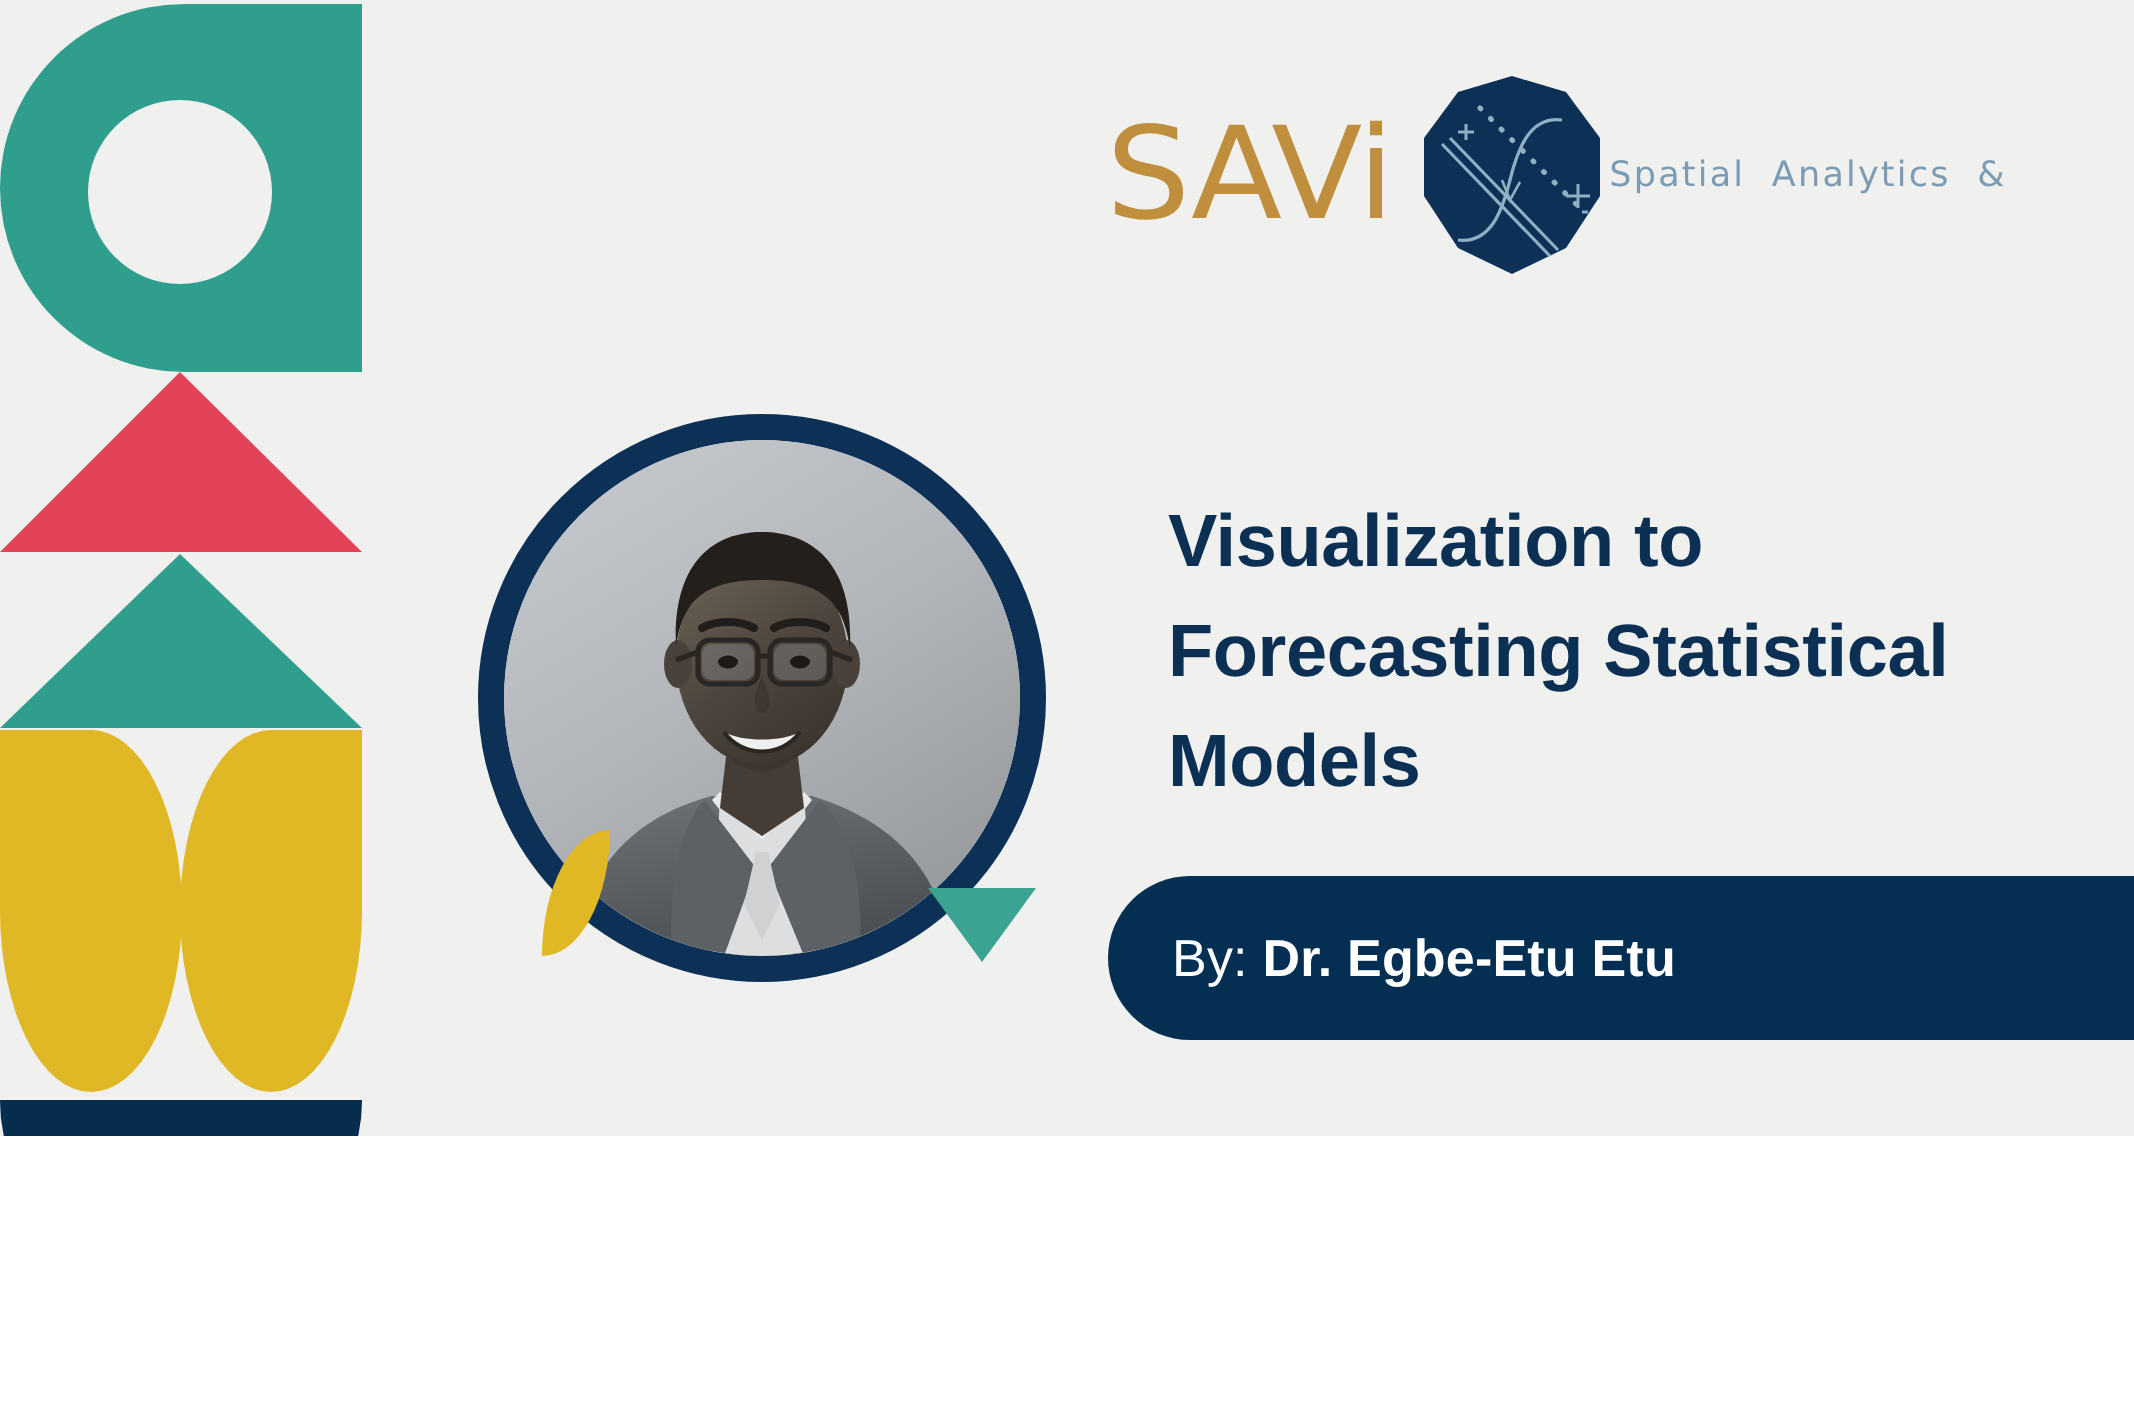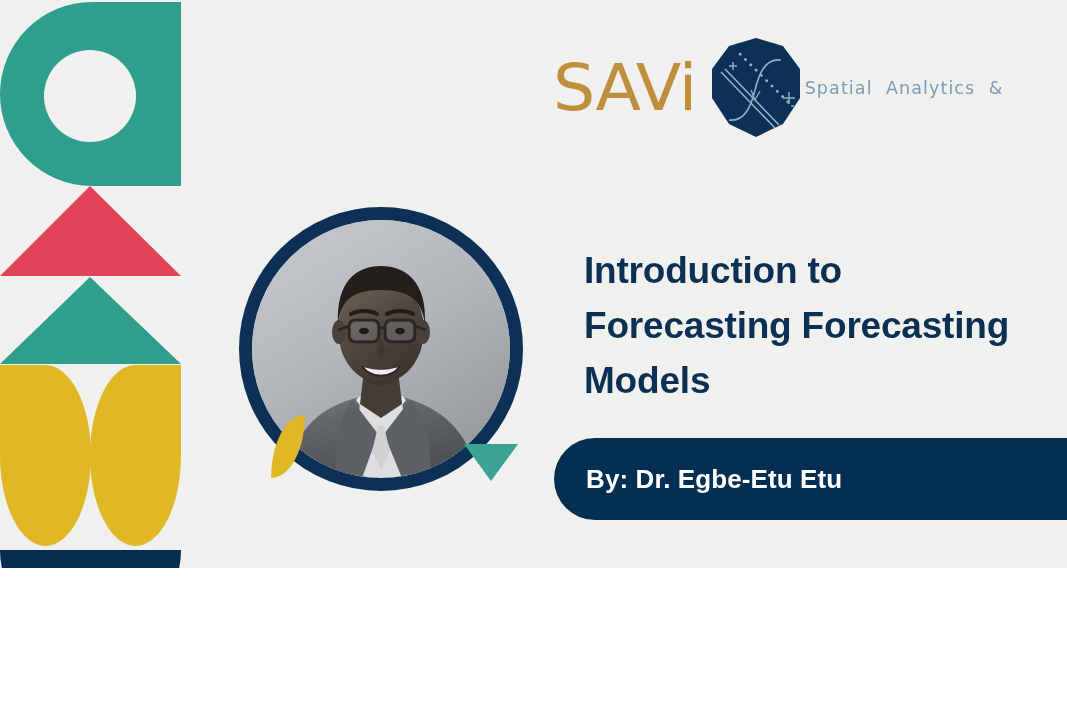--- a/index.html
+++ b/index.html
@@ -246,21 +246,21 @@
     align-items: center;
     box-sizing: border-box;
     padding-left: 32px;
   }
   #author-text {
     color: #ffffff;
     font-size: 26px;
     letter-spacing: 0.1px;
     white-space: pre;
   }
-  #author-prefix { font-weight: 700; }
+  #author-prefix { font-weight: 400; }
   #author-name { font-weight: bold; }
 </style>
 </head>
 <body>
 
 <div id="slide">
 
   <div id="deco-column">
 
     <div class="deco-a">
@@ -380,20 +380,20 @@
           <path d="M108,152 C116,170 142,170 150,152 C142,166 116,166 108,152 Z" fill="#352f2a" opacity="0.5"></path>
         </svg>
       </div>
     </div>
 
     <div class="accent-tri-teal"></div>
     <div class="accent-leaf-yellow"></div>
   </div>
 
   <div id="title-block">
-    <h1 id="slide-title">Introduction to Forecasting Forecasting Models</h1>
+    <h1 id="slide-title">Visualization to Forecasting Statistical Models</h1>
   </div>
 
   <div id="author-banner">
     <div id="author-text"><span id="author-prefix">By: </span><span id="author-name">Dr. Egbe-Etu Etu</span></div>
   </div>
 
 </div>
 
 </body></html>

